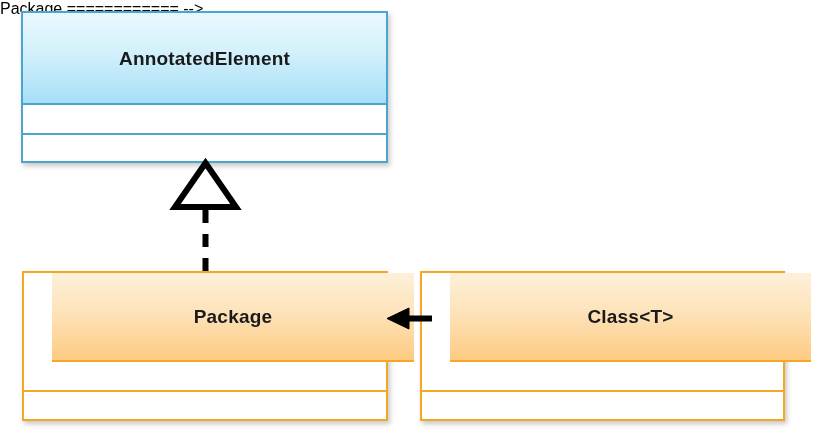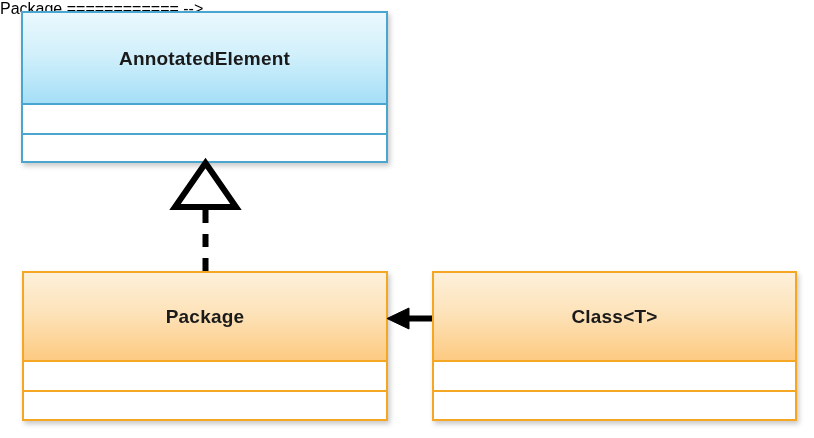--- a/index.html
+++ b/index.html
@@ -59,20 +59,21 @@
     border-bottom: none;
   }
 
   
   .box-class {
     border-color: #f5a623;
   }
   .box-class .uml-header {
     background: linear-gradient(to bottom, #fdf0da 0%, #fde3ba 45%, #fdcb82 100%);
     border-bottom: 2px solid #f5a623;
+    margin-left: 28px;
   }
   .box-class .uml-compartment {
     border-bottom: 2px solid #f5a623;
   }
   .box-class .uml-compartment.last {
     border-bottom: none;
   }
 
   .title-line-1 { font-size: 19px; line-height: 25px; }
   .title-line-2 { font-size: 19px; line-height: 25px; }
@@ -96,21 +97,21 @@
   
   <div class="uml-box box-class" style="left:22px; top:271px; width:366px; height:150px;">
     <div class="uml-header" style="height:89px;">
       <div class="title-single">Package</div>
     </div>
     <div class="uml-compartment" style="height:30px;"></div>
     <div class="uml-compartment last" style="height:27px;"></div>
   </div>
 
   
-  <div class="uml-box box-class" style="left:432px; top:271px; width:365px; height:150px;">
+  <div class="uml-box box-class" style="left:420px; top:271px; width:365px; height:150px;">
     <div class="uml-header" style="height:89px;">
       <div class="title-single">Class&lt;T&gt;</div>
     </div>
     <div class="uml-compartment" style="height:30px;"></div>
     <div class="uml-compartment last" style="height:27px;"></div>
   </div>
 
   
   <svg class="conn-svg" style="left:0; top:0;" width="814" height="438">
 

